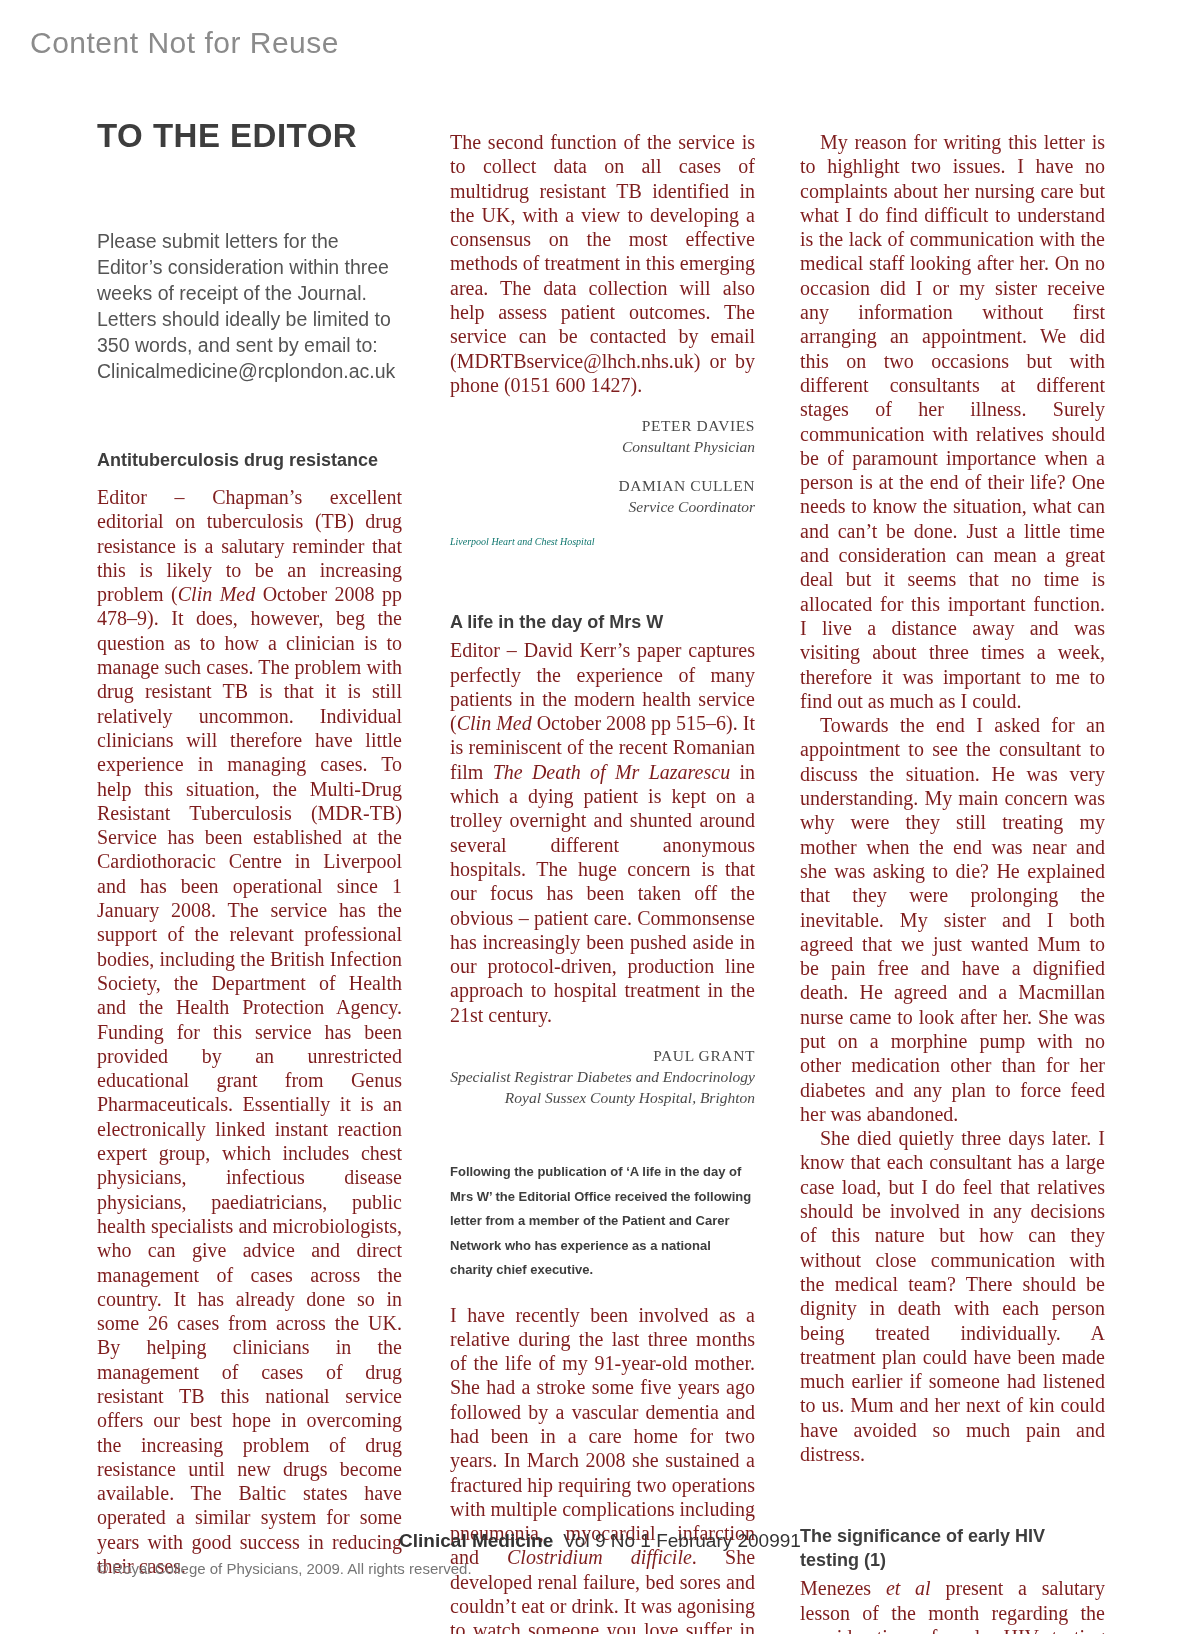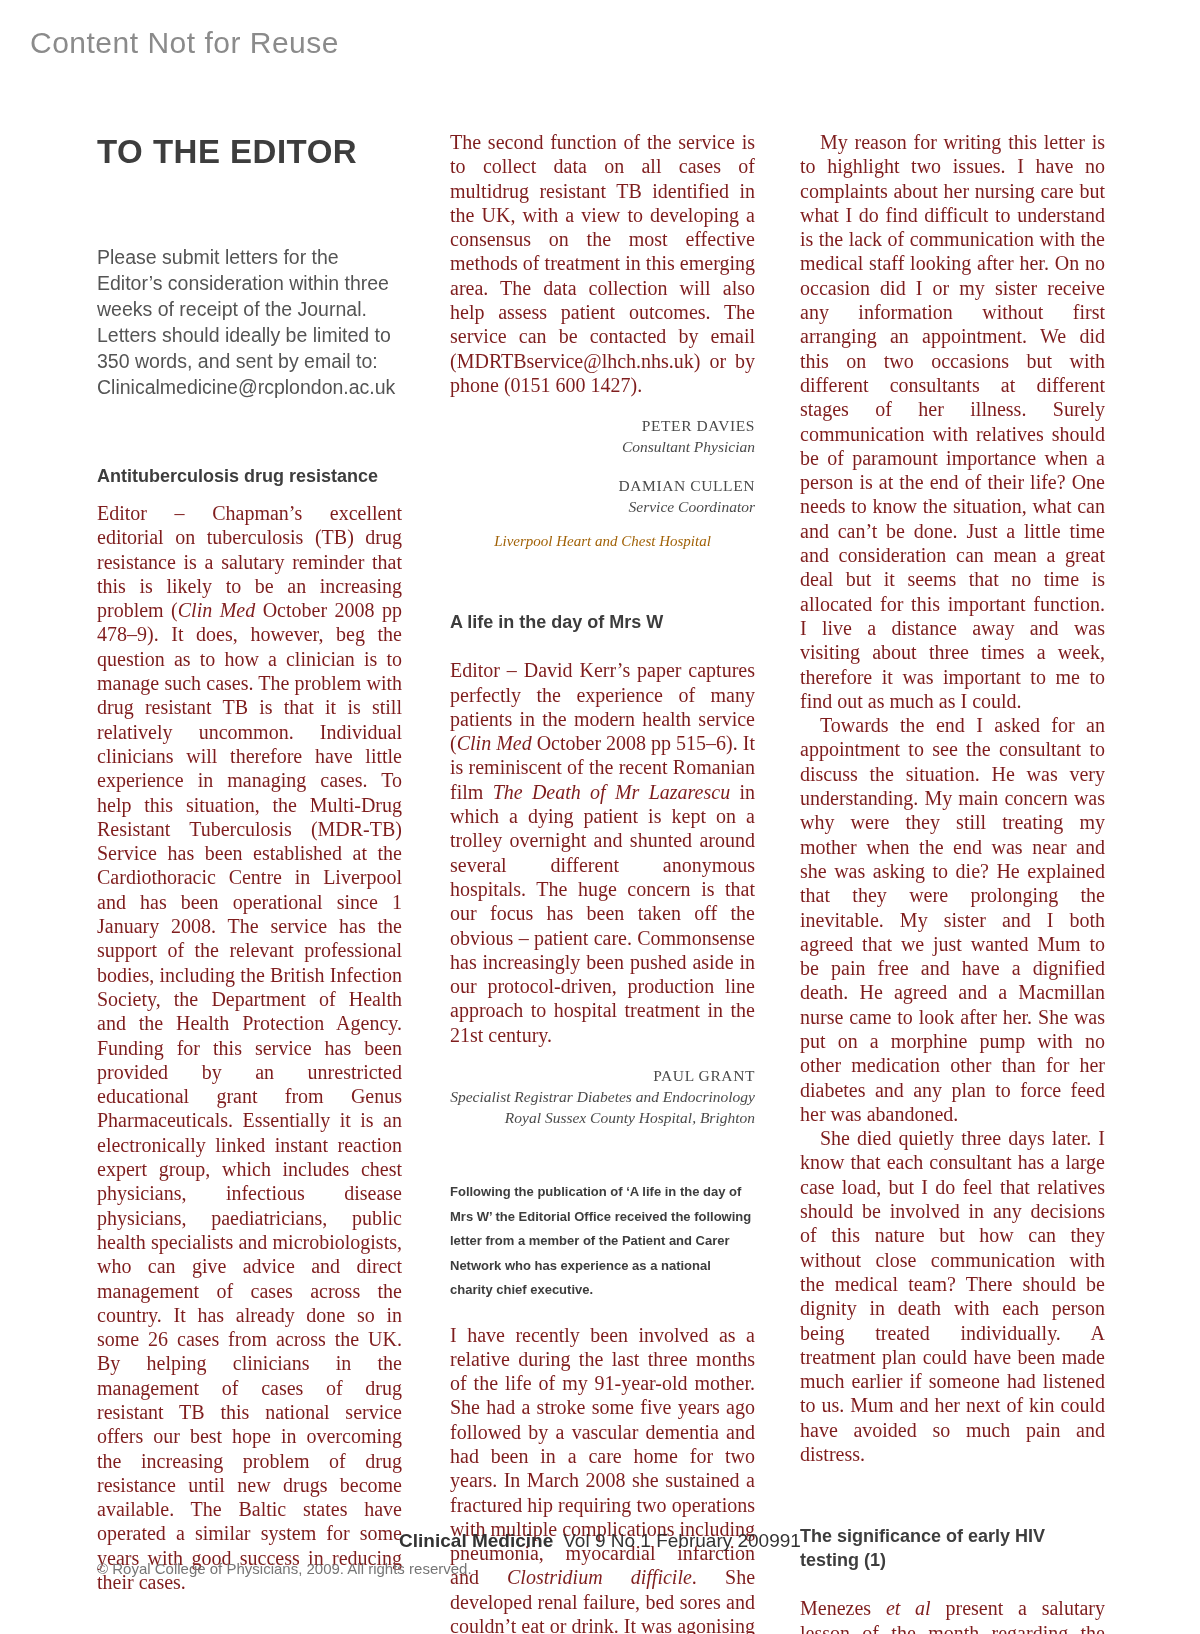--- a/index.html
+++ b/index.html
@@ -18,53 +18,53 @@
   .col2 { left:450px; top:130px; }
   .col3 { left:800px; top:130px; }
 
   .masthead-title {
     font-family:"Liberation Serif", serif; font-style:italic;
     font-size:100px; line-height:108px; margin-top:12px; padding-left:4px;
     letter-spacing:2px;
   }
   .masthead-subtitle {
     font-family:"Liberation Sans", sans-serif; font-weight:bold;
-    font-size:33px; line-height:36px; margin-top:16px; color:#3d3d3d;
+    font-size:33px; line-height:36px; margin-top:0; color:#3d3d3d;
     letter-spacing:0.5px;
   }
   .note {
     margin-top:74px;
     font-family:"Liberation Sans", sans-serif;
     font-size:19.5px; line-height:26px; color:#545454;
   }
   .letter-heading {
     font-family:"Liberation Sans", sans-serif; font-weight:bold;
     font-size:18px; line-height:24px; color:#3d3d3d;
   }
   .col1 .letter-heading { margin-top:64px; }
   .body-text {
     font-size:20px; line-height:24.3px; color:#7f1d1d;
     text-align:justify; text-justify:inter-word;
   }
   .col1 .body-text { margin-top:13px; }
   .mt14 { margin-top:14px; }
-  .mt16 { margin-top:24px; }
+  .mt16 { margin-top:4px; }
   .mt20 { margin-top:20px; }
   .indent { text-indent:20px; }
   .sig { text-align:right; margin-top:18px; }
   .sig-name {
     font-size:15.5px; line-height:21px; color:#4a4a4a; letter-spacing:0.6px;
   }
   .sig-honorific { font-size:11px; letter-spacing:0.5px; }
   .sig-role {
     font-style:italic; font-size:15.5px; line-height:21px; color:#4a4a4a;
   }
   .sig-affil {
-    text-align:center; font-style:italic; font-size:15px;
-    line-height:21px; color:#a16207; margin-top:14px;
+    text-align:left; font-style:italic; font-size:10px;
+    line-height:21px; color:#0f766e; margin-top:14px;
   }
   .heading-mid { margin-top:58px; }
   .bold-intro {
     margin-top:52px;
     font-family:"Liberation Sans", sans-serif; font-weight:bold;
     font-size:13px; line-height:24.5px; color:#3d3d3d;
   }
   .footer-row {
     position:absolute; left:97px; top:1530px; width:1006px;
     display:flex; justify-content:center; align-items:baseline;

